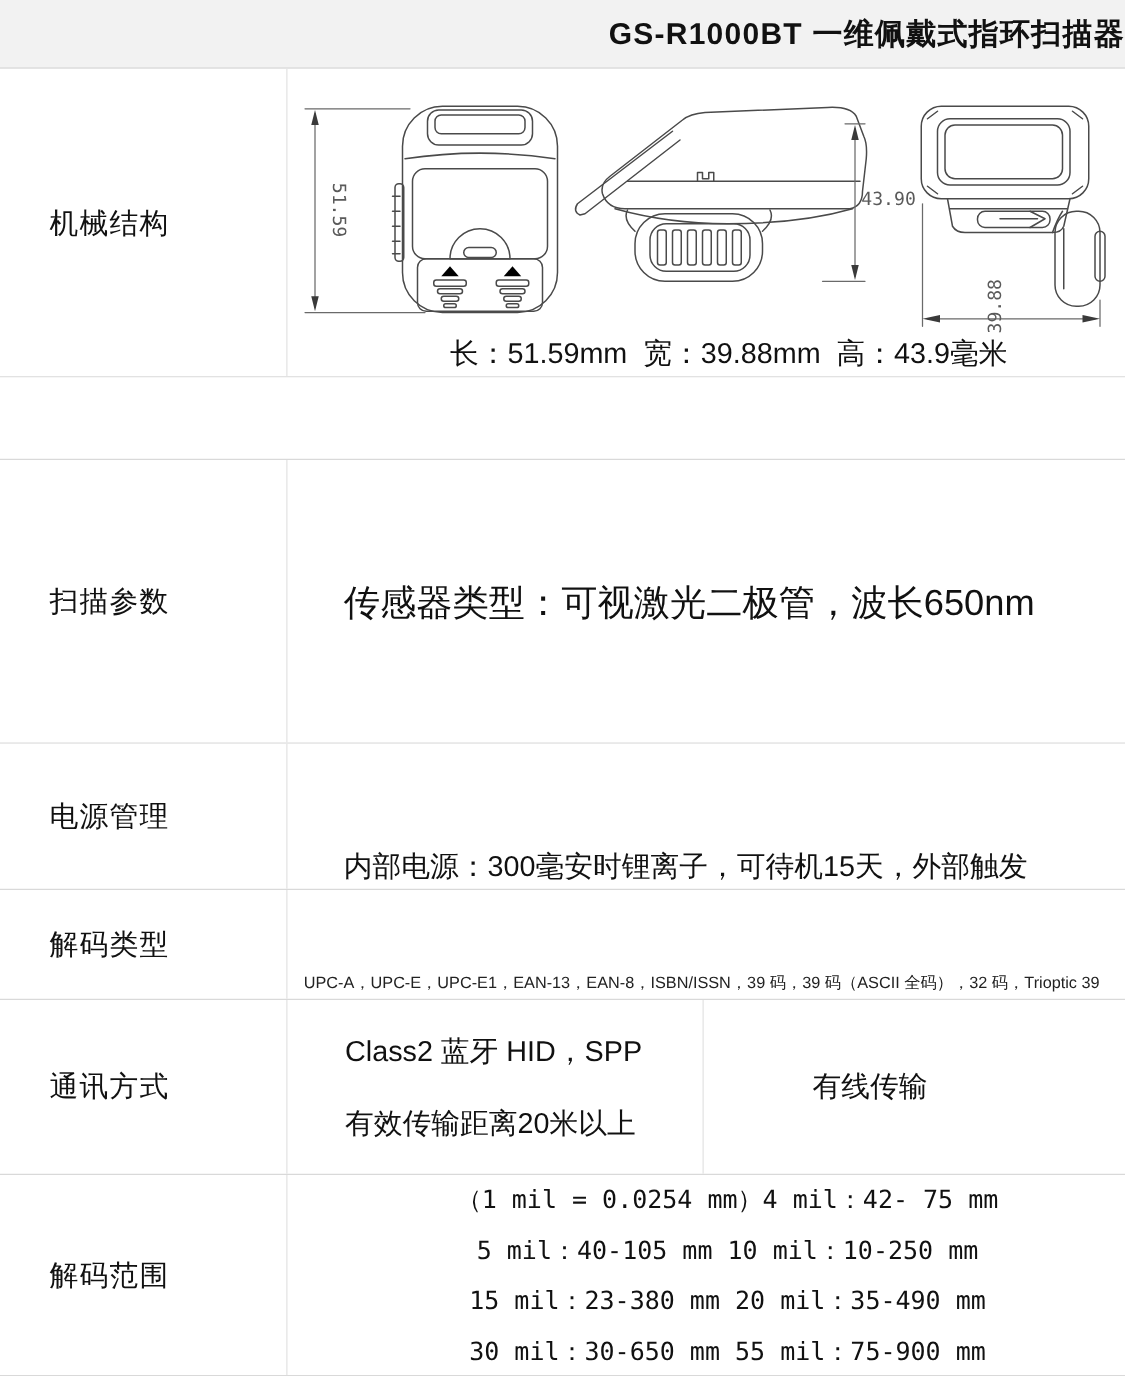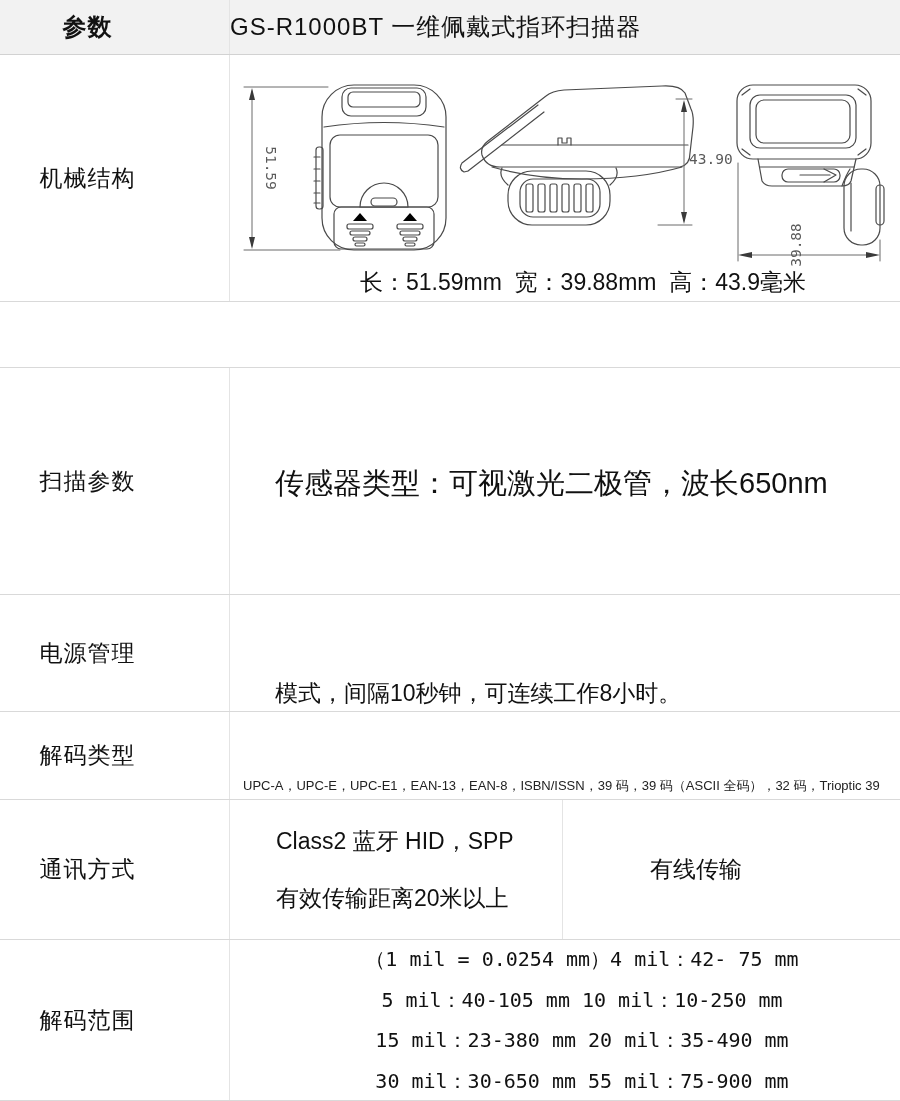--- a/index.html
+++ b/index.html
@@ -10,21 +10,21 @@
   }
   .row{position:absolute;left:0;width:900px;box-sizing:border-box;border-bottom:1px solid #d9d9d9;background:#fff;}
   .row.header{background:#f2f2f2;border-bottom:1px solid #d2d2d2;}
   .label-cell{
     position:absolute;left:0;top:0;bottom:0;width:230px;box-sizing:border-box;
     border-right:1px solid #e4e4e4;display:flex;align-items:center;justify-content:center;
     padding-right:54px;font-size:23px;letter-spacing:1px;white-space:pre;
   }
   .header .label-cell{font-weight:bold;font-size:24px;}
   .content-cell{position:absolute;left:230px;right:0;top:0;bottom:0;box-sizing:border-box;}
-  .title-cell{display:flex;align-items:center;justify-content:flex-start;font-weight:normal;font-size:24px;letter-spacing:1px;white-space:pre;}
+  .title-cell{display:flex;align-items:center;justify-content:flex-end;font-weight:bold;font-size:24px;letter-spacing:1px;white-space:pre;}
   .single-line{display:flex;align-items:center;padding-left:45px;font-size:23px;white-space:pre-wrap;}
   .scan-lines{padding:4px 0 0 45px;font-size:29px;line-height:44.5px;white-space:pre-wrap;}
   .power-lines{padding:2px 0 0 45px;font-size:23px;line-height:38.5px;white-space:pre-wrap;}
   .types-lines{padding:6px 10px 0 13px;font-size:13px;line-height:27px;color:#222;white-space:pre-wrap;}
   .comm-cell{position:absolute;top:0;bottom:0;box-sizing:border-box;display:flex;flex-direction:column;justify-content:center;font-size:23px;line-height:57px;white-space:pre;}
   .comm-bt{left:230px;width:333px;border-right:1px solid #e4e4e4;padding-left:46px;}
   .comm-wired{left:563px;right:0;padding-left:87px;}
   .range-lines{
     display:flex;flex-direction:column;align-items:center;justify-content:center;height:100%;
     font-family:"DejaVu Sans Mono",monospace;font-size:20px;line-height:40.5px;white-space:pre;
@@ -37,23 +37,20 @@
   .drawing .arr{fill:#3a3a3a;stroke:none;}
   .drawing .wfill{fill:#ffffff;}
   .drawing text{fill:#5a5a5a;font-family:"DejaVu Sans Mono",monospace;font-size:14.5px;stroke:none;}
 </style>
 </head>
 <body>
 
 <div class="sheet">
 
   <div class="row header" style="top:0;height:55px">
-    <div class="label-cell">
-      <span>参数</span>
-    </div>
     <div class="content-cell title-cell">
       <span>GS-R1000BT 一维佩戴式指环扫描器</span>
     </div>
   </div>
 
   <div class="row" style="top:55px;height:247px">
     <div class="label-cell">
       <span>机械结构</span>
     </div>
     <div class="content-cell">
@@ -154,20 +151,21 @@
       <div>条码对比度：大于20%</div>
       <div>解码速度：100次每秒</div>
     </div>
   </div>
 
   <div class="row" style="top:595px;height:117px">
     <div class="label-cell">
       <span>电源管理</span>
     </div>
     <div class="content-cell power-lines">
+      <div>内部电源：300毫安时锂离子，可待机15天，外部触发</div>
       <div>模式，间隔10秒钟，可连续工作8小时。</div>
       <div>可更换锂离子柱状电池</div>
     </div>
   </div>
 
   <div class="row" style="top:712px;height:88px">
     <div class="label-cell">
       <span>解码类型</span>
     </div>
     <div class="content-cell types-lines">

